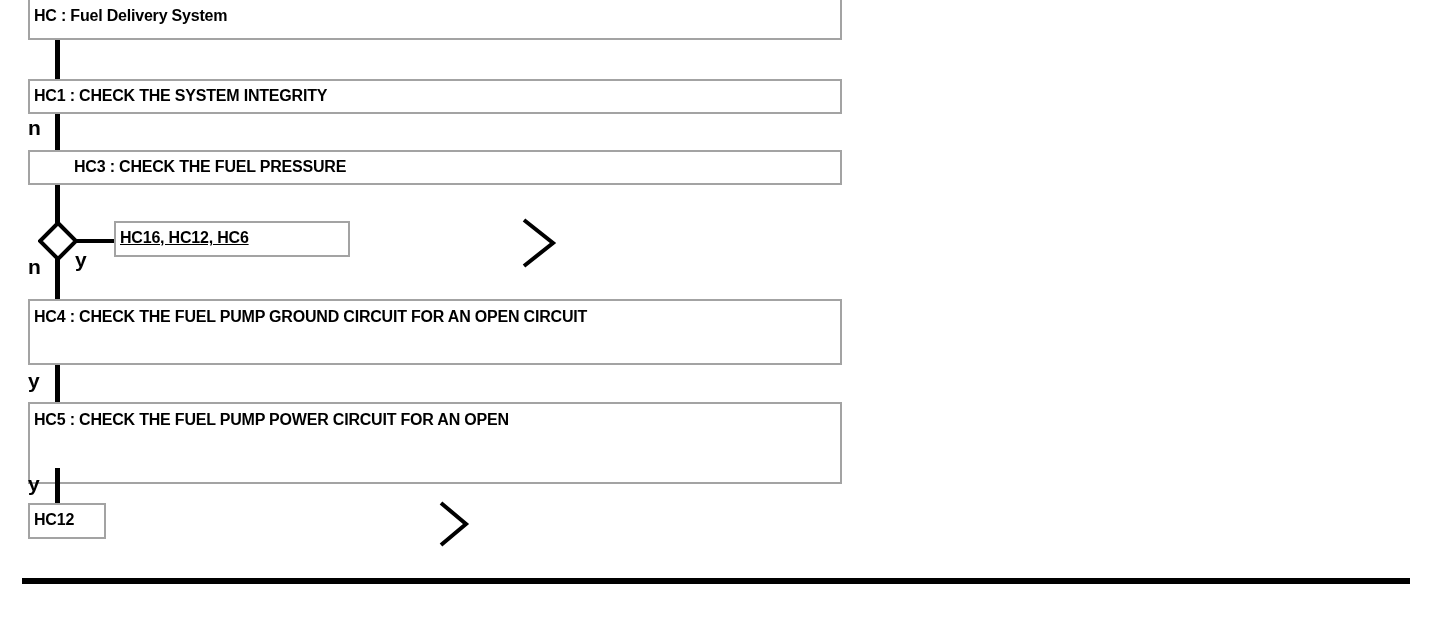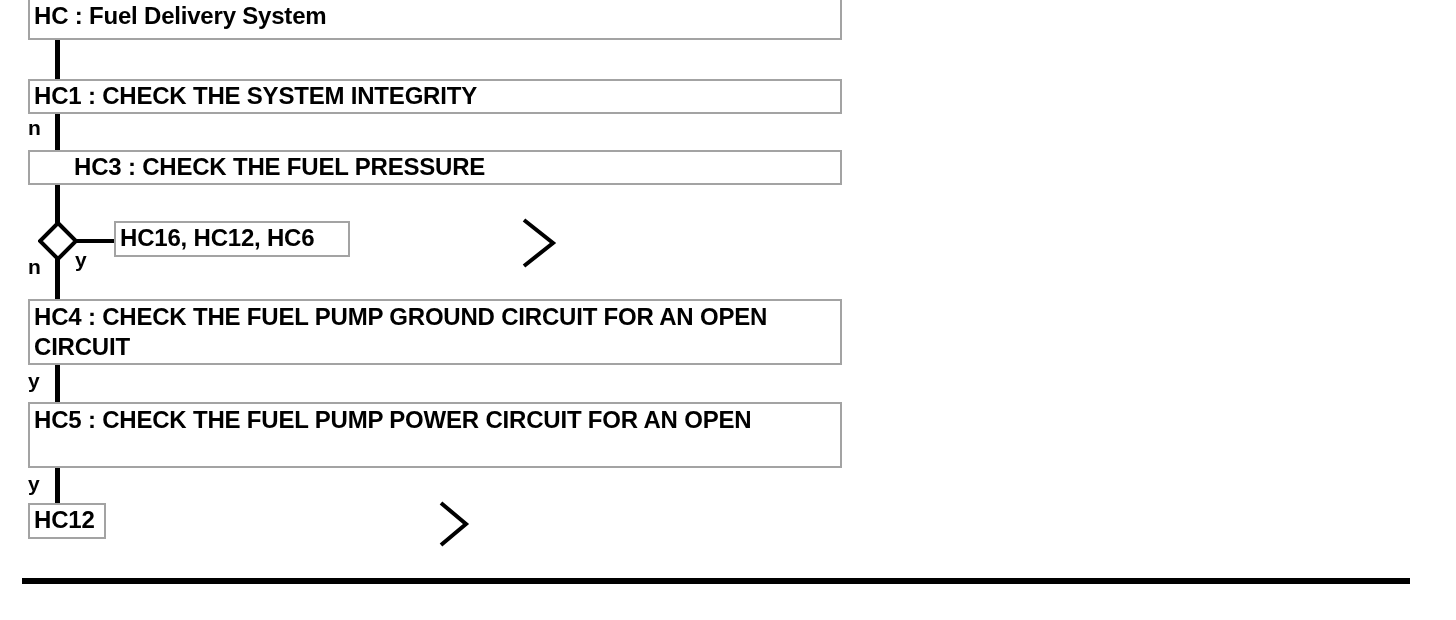--- a/index.html
+++ b/index.html
@@ -24,21 +24,21 @@
     border: 2px solid #a3a3a3;
     background: #ffffff;
   }
   .node-box .node-label {
     position: absolute;
     left: 4px;
     right: 2px;
     top: 1px;
     font-family: "Liberation Sans", sans-serif;
     font-weight: bold;
-    font-size: 24px;
+    font-size: 16px;
     line-height: 30px;
     color: #000000;
     letter-spacing: -0.2px;
     white-space: pre-line;
     text-align: left;
   }
   
   .root-box {
     border-top: none;
   }
@@ -94,40 +94,40 @@
   <div class="decision-diamond" style="left:38px; top:221px; width:40px; height:40px;">
     <svg width="40" height="40" viewBox="0 0 40 40">
       <polygon points="20,2 38,20 20,38 2,20" fill="#ffffff" stroke="#000000" stroke-width="4"></polygon>
     </svg>
   </div>
 
   <div class="connector h-line" style="left:75px; top:239px; width:40px;"></div>
   <div class="branch-label" style="left:75px; top:249px;">y</div>
 
   <div class="node-box" style="left:114px; top:221px; width:236px; height:36px;">
-    <div class="node-label" style="top:0px;">HC16, HC12, HC6</div>
+    <div class="node-label" style="top:0px;text-decoration:underline;">HC16, HC12, HC6</div>
   </div>
 
   <div class="chevron" style="left:520px; top:216px; width:40px; height:54px;">
     <svg width="40" height="54" viewBox="0 0 40 54">
       <polyline points="4,4 33,27 4,50" fill="none" stroke="#000000" stroke-width="4"></polyline>
     </svg>
   </div>
 
   <div class="connector v-line" style="left:55px; top:258px; height:41px;"></div>
   <div class="branch-label" style="left:28px; top:256px;">n</div>
 
   <div class="node-box" style="left:28px; top:299px; width:814px; height:66px;padding-left:24px;">
     <div class="node-label" style="top:1px;">HC4 : CHECK THE FUEL PUMP GROUND CIRCUIT FOR AN OPEN CIRCUIT</div>
   </div>
 
   <div class="connector v-line" style="left:55px; top:365px; height:37px;"></div>
   <div class="branch-label" style="left:28px; top:370px;">y</div>
 
-  <div class="node-box" style="left:28px; top:402px; width:814px; height:66px;">
+  <div class="node-box" style="left:28px; top:402px; width:814px; height:82px;">
     <div class="node-label" style="top:1px;">HC5 : CHECK THE FUEL PUMP POWER CIRCUIT FOR AN OPEN</div>
   </div>
 
   <div class="connector v-line" style="left:55px; top:468px; height:35px;"></div>
   <div class="branch-label" style="left:28px; top:473px;">y</div>
 
   <div class="node-box" style="left:28px; top:503px; width:78px; height:36px;">
     <div class="node-label" style="top:0px;">HC12</div>
   </div>
 

